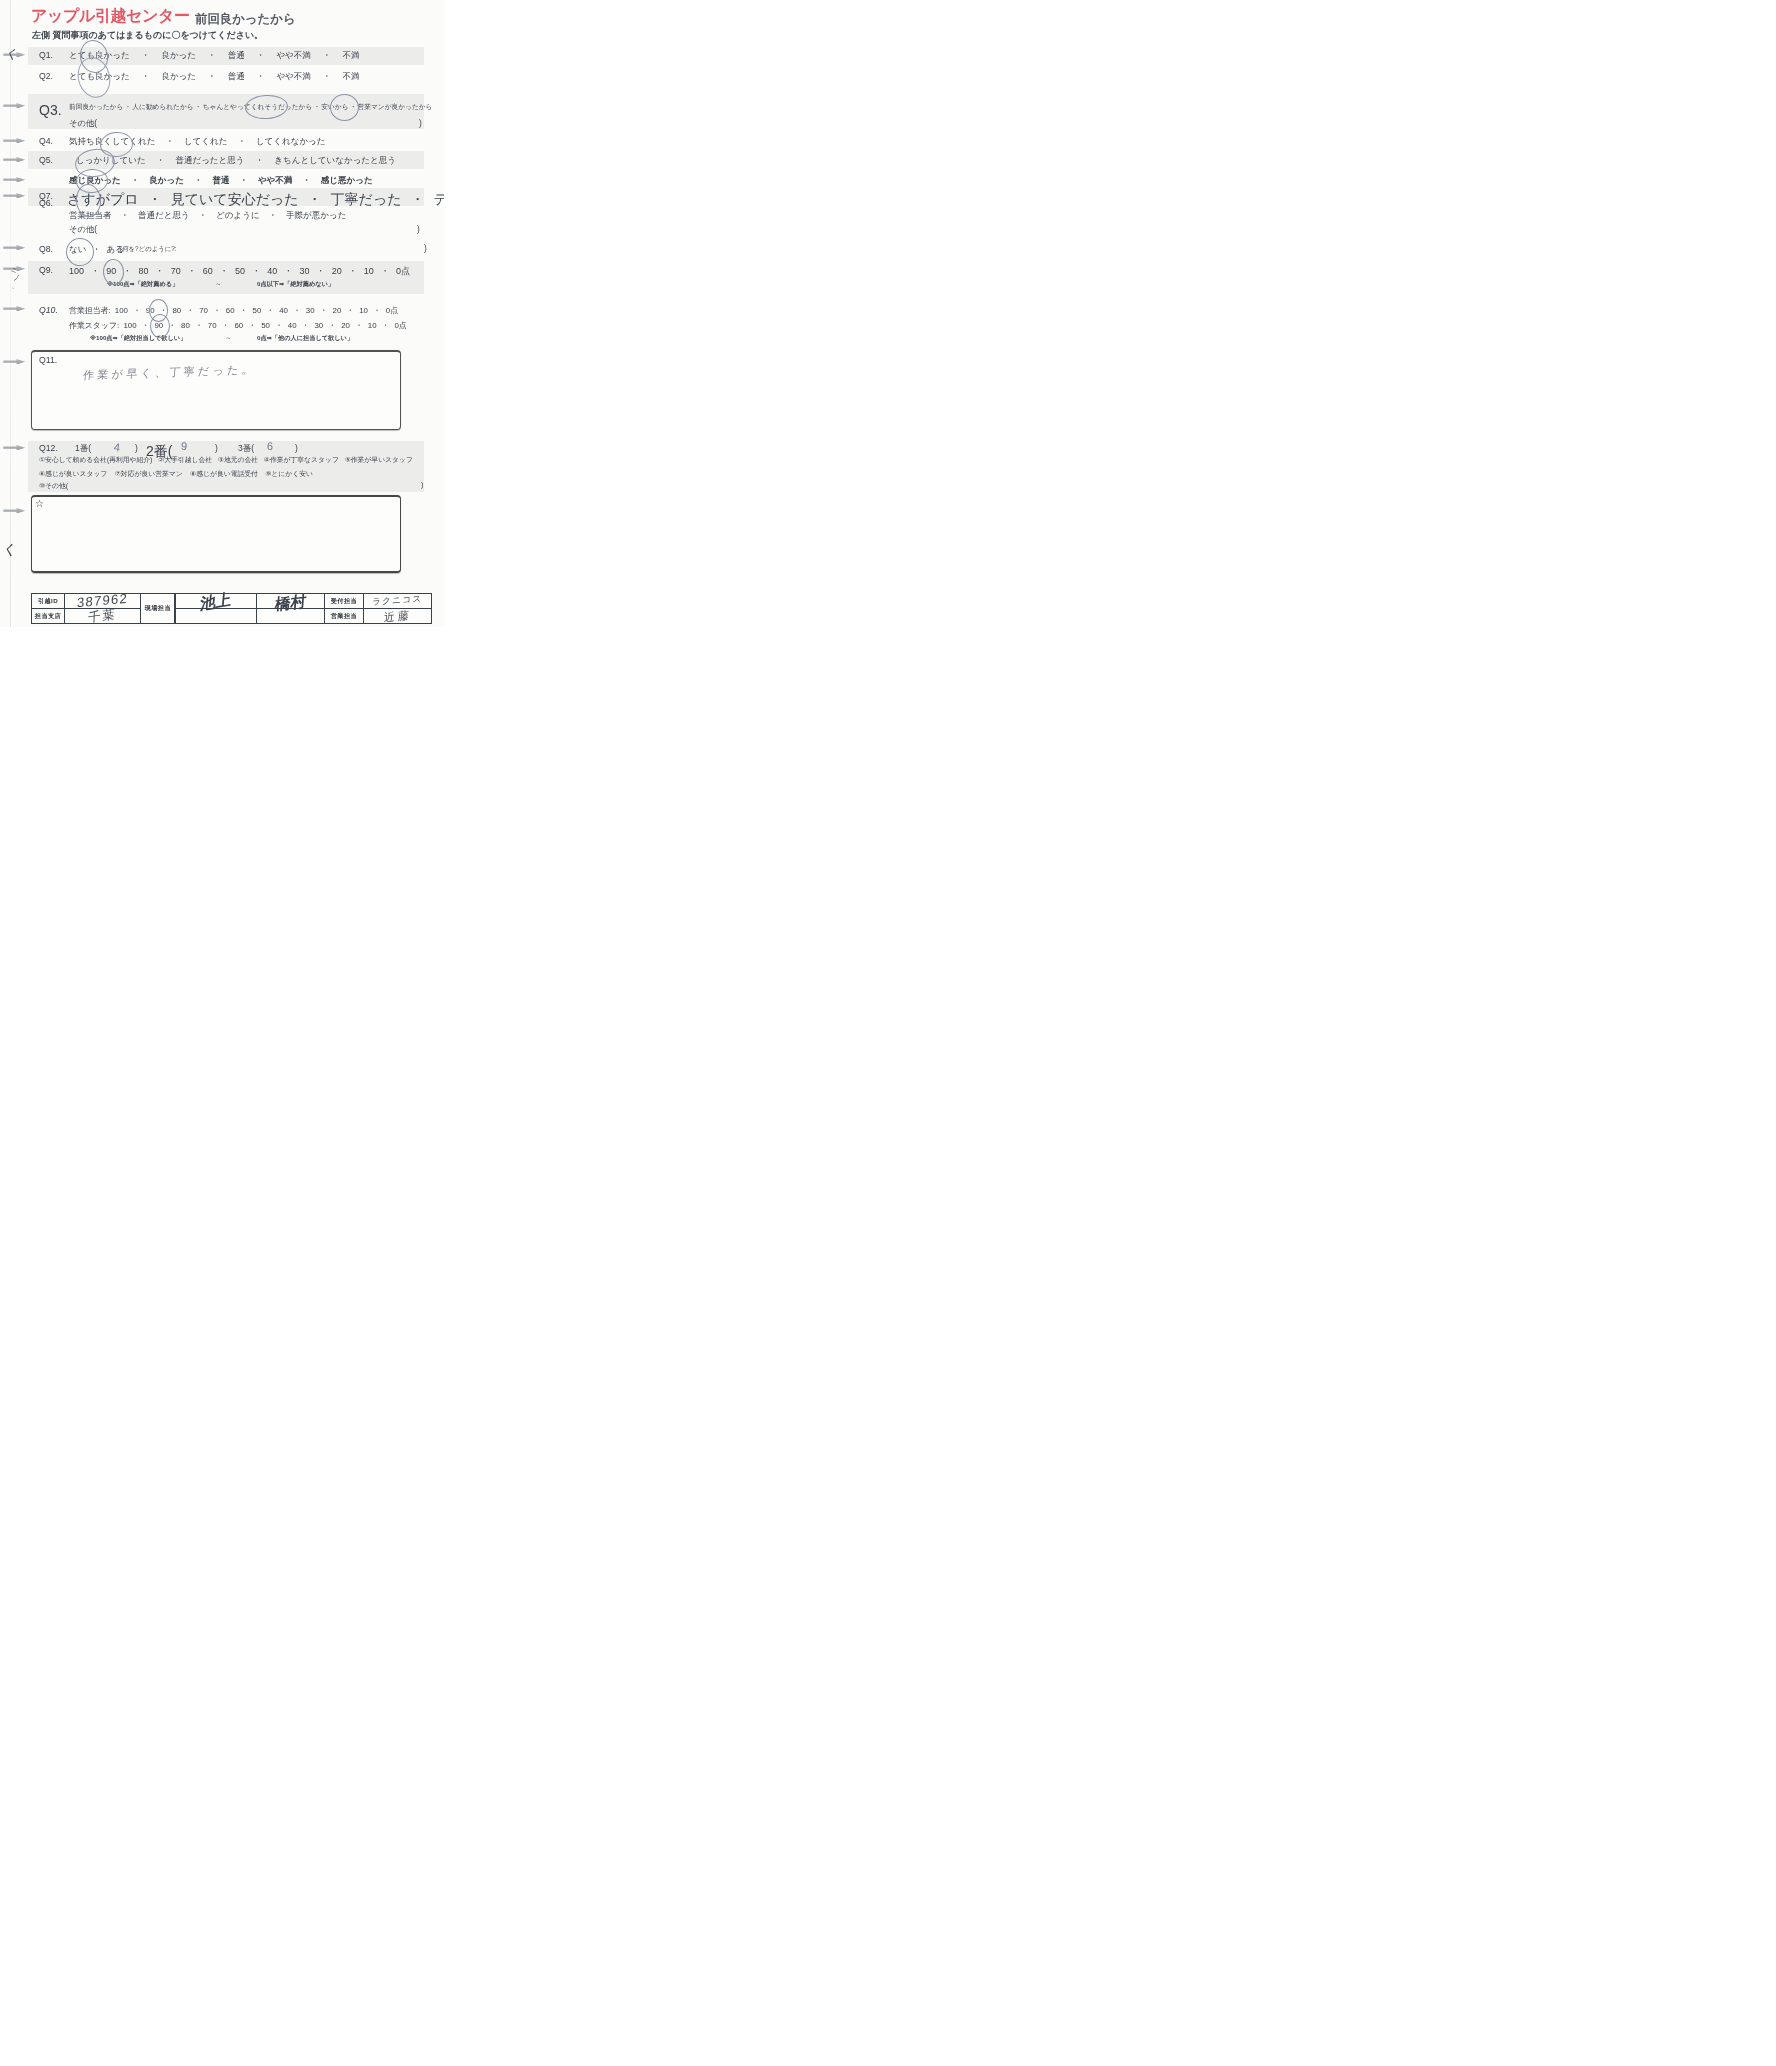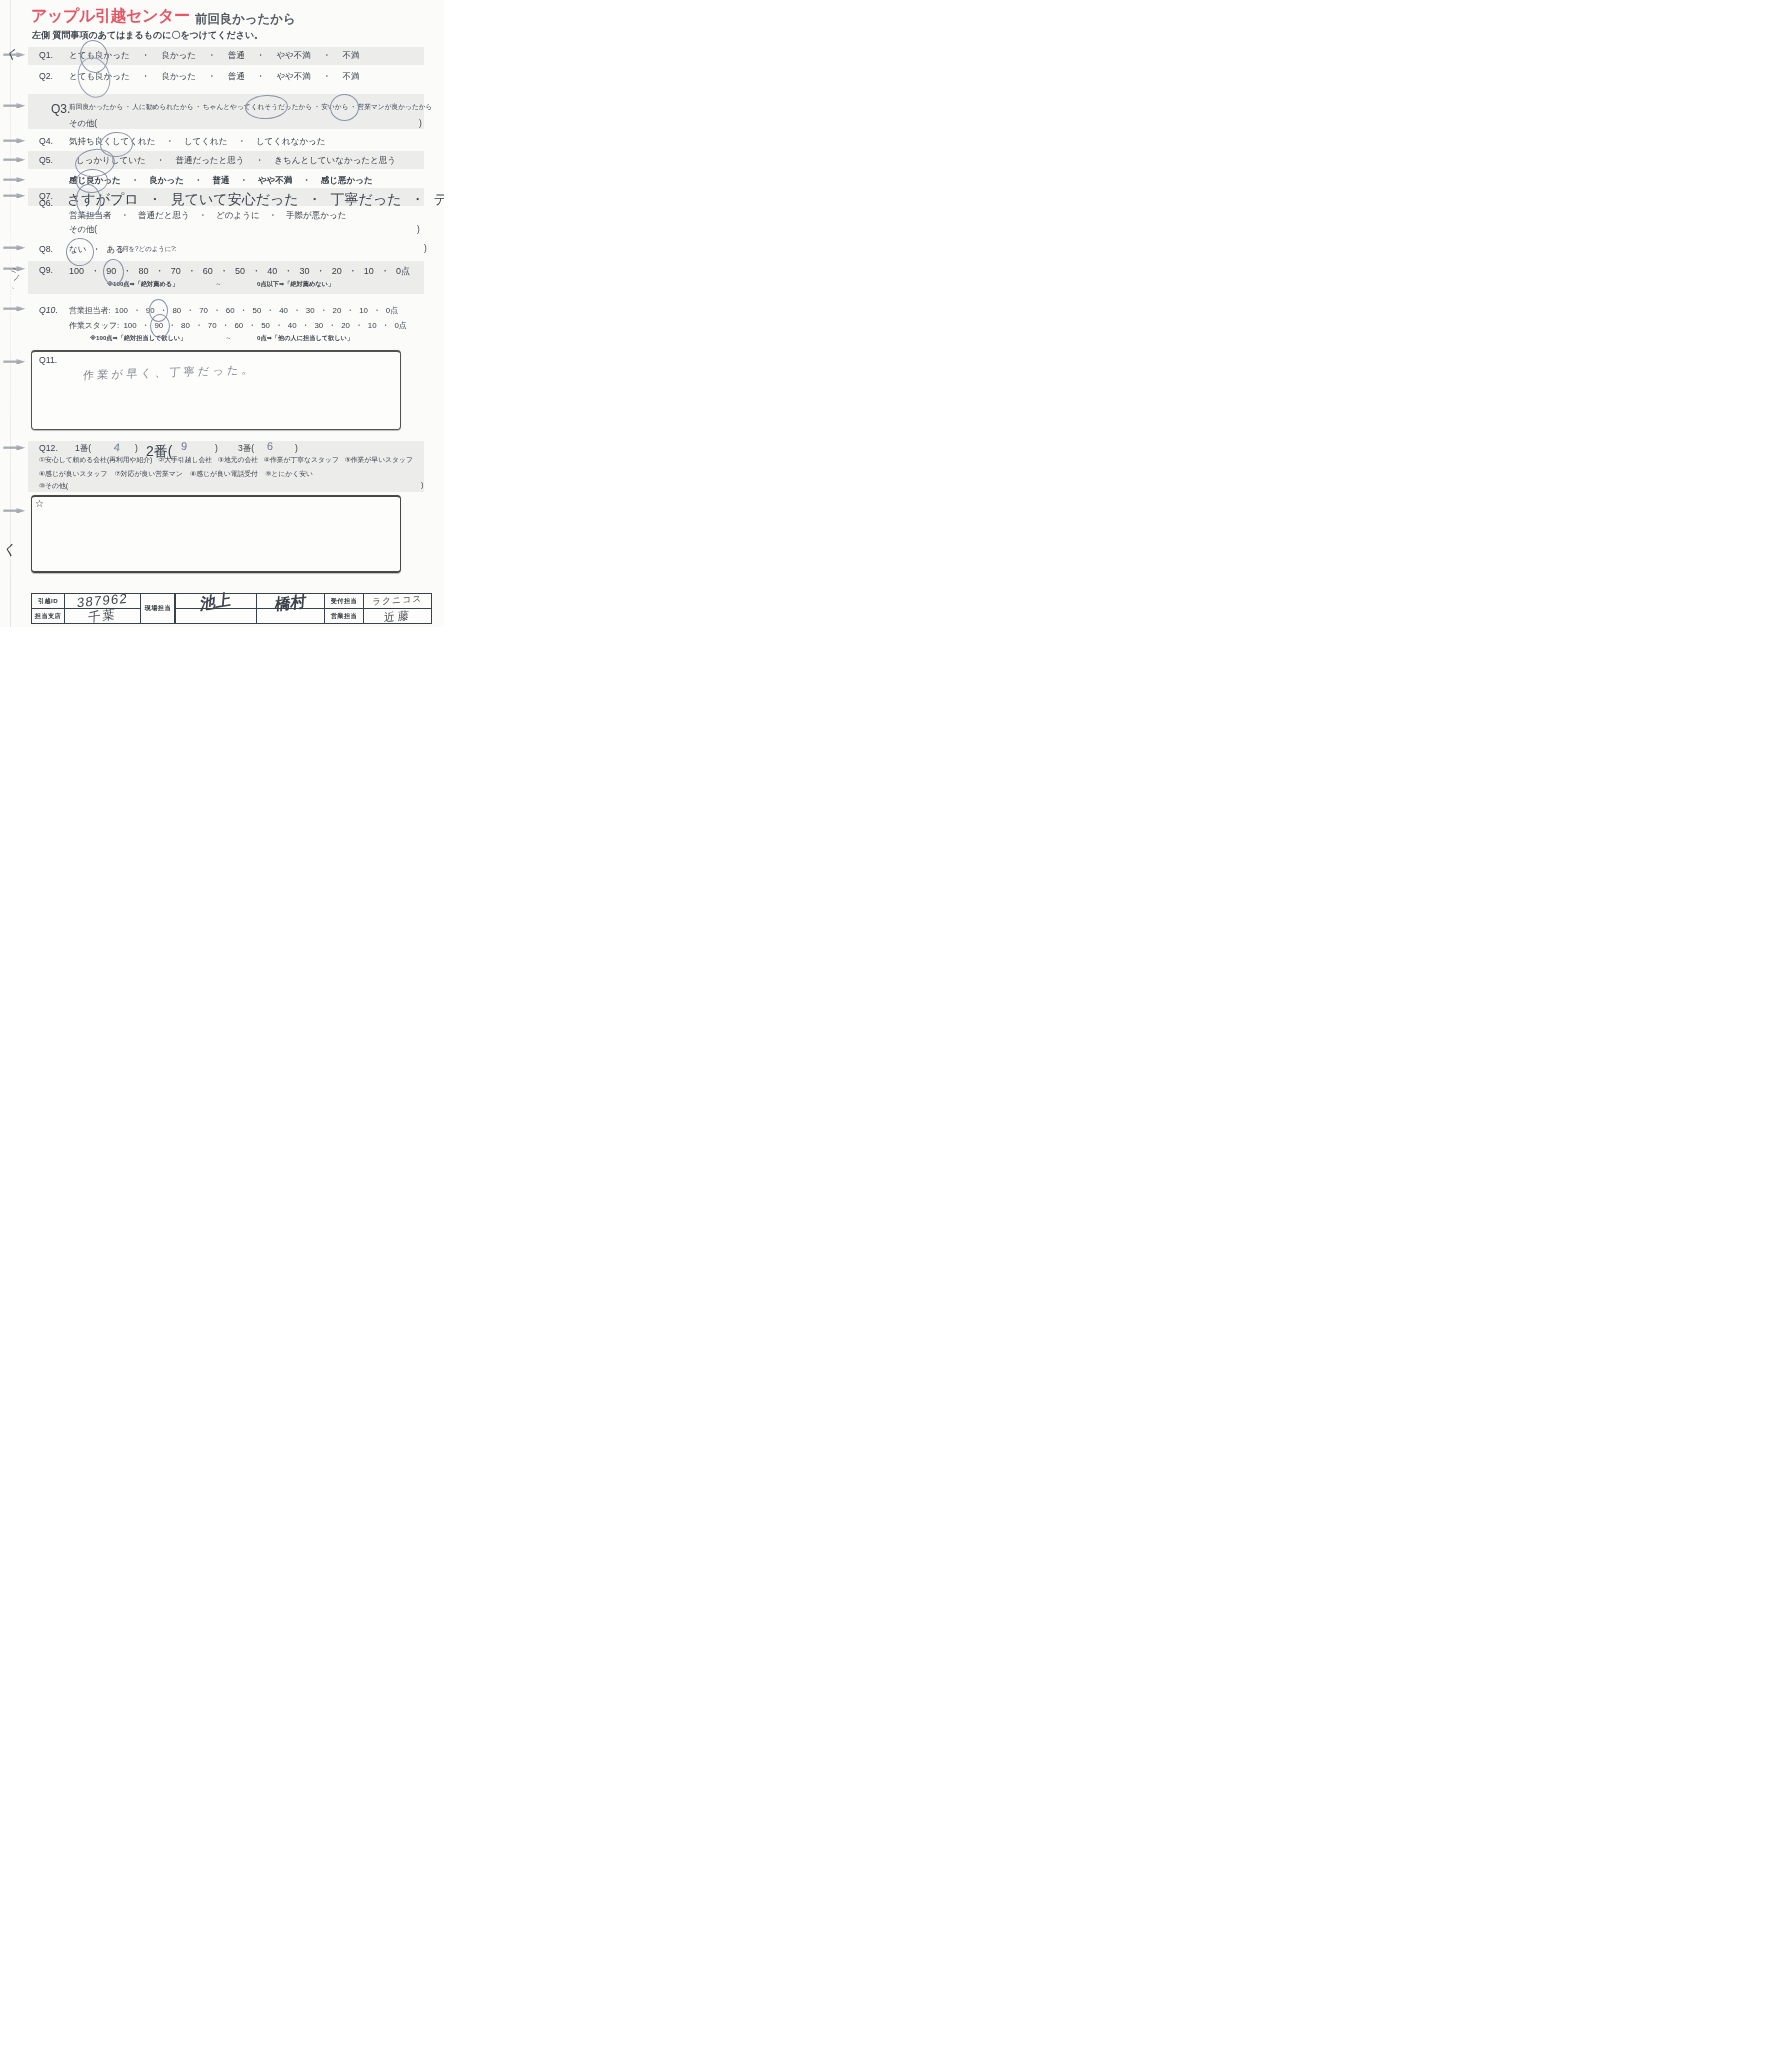--- a/index.html
+++ b/index.html
@@ -76,21 +76,21 @@
   <div class="line" style="left:39px; top:50px; font-size:8.7px;">Q1.</div>
   <div class="line g28" style="left:69px; top:50px; font-size:8.5px;">
     <span>とても良かった</span><span class="sep">・</span><span>良かった</span><span class="sep">・</span><span>普通</span><span class="sep">・</span><span>やや不満</span><span class="sep">・</span><span>不満</span>
   </div>
 
   <div class="line" style="left:39px; top:71px; font-size:8.7px;">Q2.</div>
   <div class="line g28" style="left:69px; top:71px; font-size:8.5px;">
     <span>とても良かった</span><span class="sep">・</span><span>良かった</span><span class="sep">・</span><span>普通</span><span class="sep">・</span><span>やや不満</span><span class="sep">・</span><span>不満</span>
   </div>
 
-  <div class="line" style="left:39px; top:102px; font-size:12px;margin-left:12px;">Q3.</div>
+  <div class="line" style="left:39px; top:102px; font-size:14px;">Q3.</div>
   <div class="line g3" style="left:69px; top:103px; font-size:6.7px;">
     <span>前回良かったから</span><span class="sep">・</span><span>人に勧められたから</span><span class="sep">・</span><span>ちゃんとやってくれそうだったから</span><span class="sep">・</span><span>安いから</span><span class="sep">・</span><span>営業マンが良かったから</span>
   </div>
   <div class="line" style="left:69px; top:118px; font-size:8.3px;">その他(</div>
   <div class="line" style="left:419px; top:118px; font-size:8.3px;">)</div>
 
   <div class="line" style="left:39px; top:136px; font-size:8.7px;">Q4.</div>
   <div class="line g24" style="left:69px; top:136px; font-size:8.5px;">
     <span>気持ち良くしてくれた</span><span class="sep">・</span><span>してくれた</span><span class="sep">・</span><span>してくれなかった</span>
   </div>

